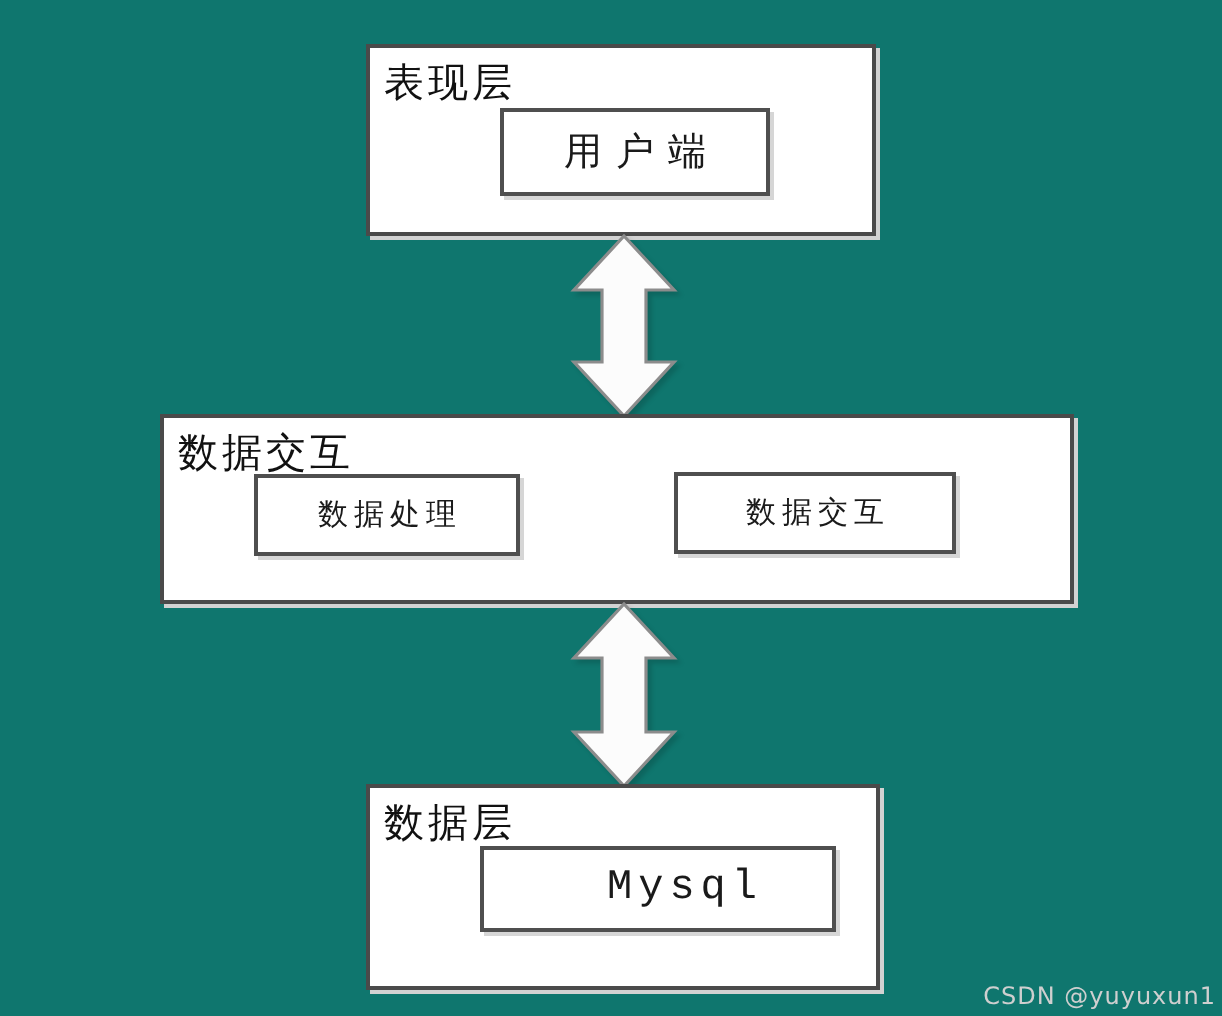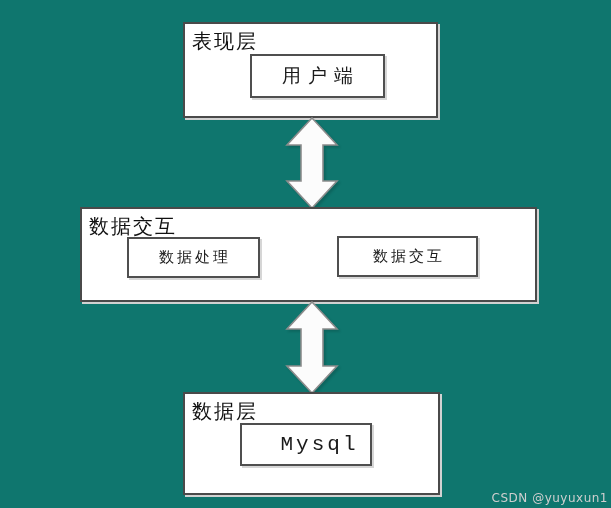--- a/index.html
+++ b/index.html
@@ -65,21 +65,21 @@
   }
   
   #layer-presentation { left: 183px; top: 22px;  width: 255px; height: 96px; }
   #layer-business     { left: 80px;  top: 207px; width: 457px; height: 95px; }
   #layer-data         { left: 183px; top: 392px; width: 257px; height: 103px; }
 
   
   #node-client   { left: 250px; top: 54px;  width: 135px; height: 44px; }
   #node-process  { left: 127px; top: 237px; width: 133px; height: 41px; }
   #node-interact { left: 337px; top: 236px; width: 141px; height: 41px; }
-  #node-mysql    { left: 240px; top: 423px; width: 132px; height: 43px; padding-left: 24px; }
+  #node-mysql    { left: 240px; top: 423px; width: 178px; height: 43px; padding-left: 24px; }
 
   .arrow {
     position: absolute;
     filter: drop-shadow(2px 2px 1px rgba(0,0,0,0.14));
   }
   #arrow-top    { left: 284px; top: 117px; }
   #arrow-bottom { left: 284px; top: 301px; }
   .arrow polygon {
     fill: #fcfcfc;
     stroke: #8c8c8c;

